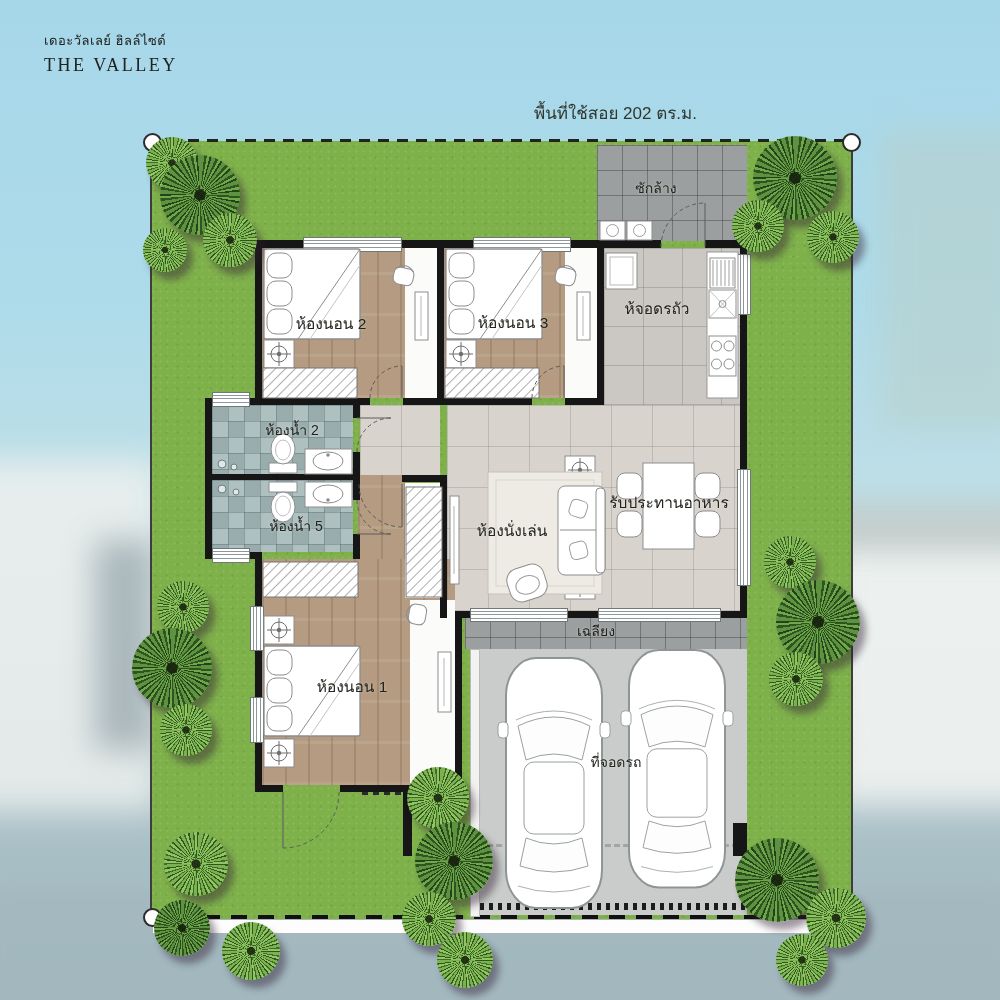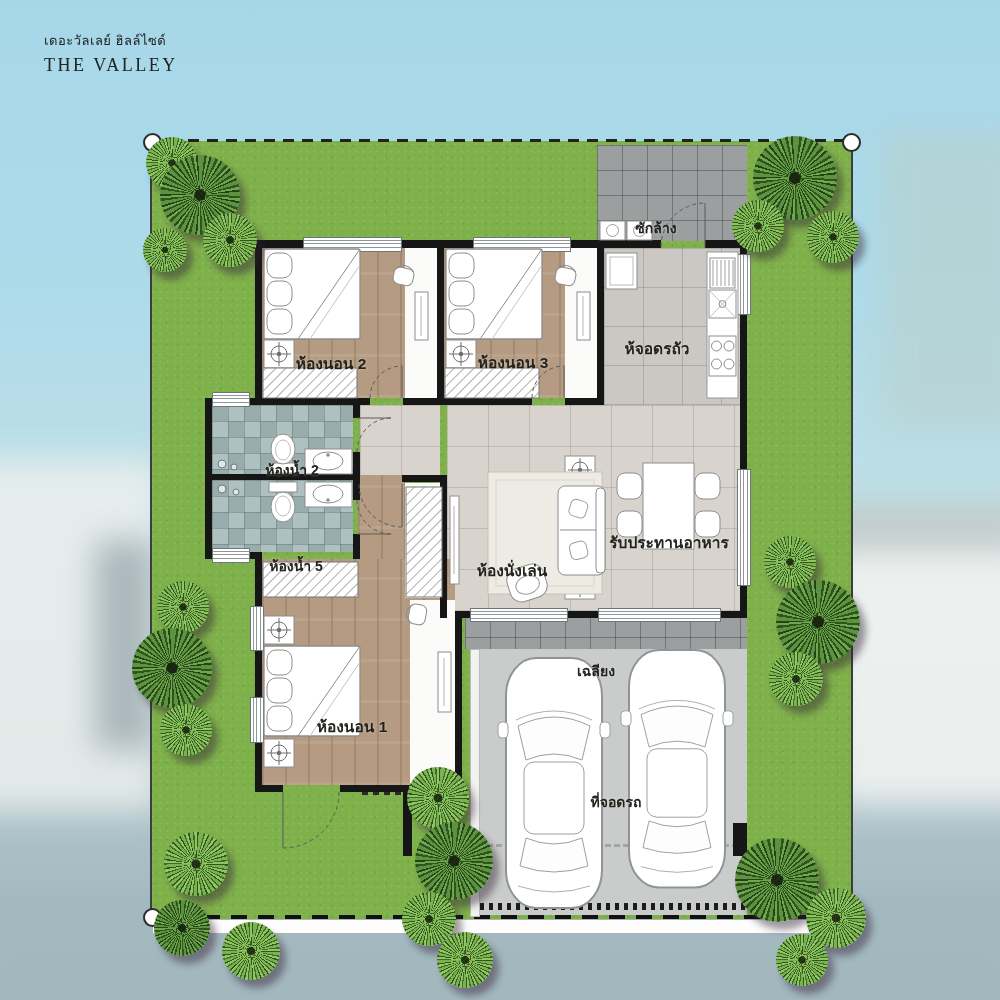--- a/index.html
+++ b/index.html
@@ -45,22 +45,22 @@
   .floor{position:absolute;}
   .wall{position:absolute;background:#161616;}
   .winH{position:absolute;background:linear-gradient(180deg,#fff 0 2px,#8d9699 2px 3px,#fff 3px 5px,#8d9699 5px 6px,#fff 6px 9px,#8d9699 9px 10px,#fff 10px 13px);border:1px solid #6f7779;}
   .winV{position:absolute;background:linear-gradient(90deg,#fff 0 2px,#8d9699 2px 3px,#fff 3px 5px,#8d9699 5px 6px,#fff 6px 9px,#8d9699 9px 10px,#fff 10px 12px);border:1px solid #6f7779;}
   .tree{position:absolute;border-radius:50%;
     background:radial-gradient(circle,rgba(25,38,16,.9) 0 9%,rgba(25,38,16,0) 11%),
       repeating-conic-gradient(from 8deg,#7ab24e 0deg 6deg,#3f6c2d 6deg 9deg,#93c463 9deg 14deg,#2f561f 14deg 17deg);
     box-shadow:6px 8px 7px rgba(48,32,52,.45);}
   .tree.dark{background:radial-gradient(circle,rgba(20,30,12,.9) 0 9%,rgba(20,30,12,0) 11%),
       repeating-conic-gradient(from 0deg,#5d9340 0deg 6deg,#2f541f 6deg 10deg,#6fa84a 10deg 14deg,#24431a 14deg 17deg);}
-  .lbl{position:absolute;transform:translate(-50%,-50%);color:#23231d;font-size:15.5px;font-weight:700;
-    white-space:nowrap;z-index:60;text-shadow:0 0 3px rgba(255,255,255,.45);margin-top:40px;}
+  .lbl{position:absolute;transform:translate(-50%,-50%);color:#23231d;font-size:15.5px;font-weight:400;
+    white-space:nowrap;z-index:60;text-shadow:0 0 3px rgba(255,255,255,.45);}
   .lbl.sm{font-size:14px;}
   
   .brand{position:absolute;left:44px;top:34px;color:#20241f;z-index:70;line-height:1.05;}
   .brand .thai{font-size:13px;letter-spacing:.5px;margin-bottom:8px;}
   .brand .l1{font-family:"Liberation Serif","DejaVu Serif",serif;font-size:18px;letter-spacing:2.5px;}
   .brand .l2{font-family:"Liberation Serif","DejaVu Serif",serif;font-size:31px;letter-spacing:1.5px;}
   .planTitle{position:absolute;left:510px;top:72px;transform:translate(-50%,-50%);z-index:70;
     font-family:"Liberation Serif","DejaVu Serif",serif;font-size:49px;letter-spacing:2px;font-weight:500;}
   .planSub{position:absolute;left:697px;top:112px;transform:translate(-100%,-50%);z-index:70;
     font-size:17px;color:#30372f;}
@@ -365,14 +365,15 @@
   <div class="lbl" style="left:512px;top:530px;">ห้องนั่งเล่น</div>
   <div class="lbl" style="left:669px;top:502px;">รับประทานอาหาร</div>
   <div class="lbl" style="left:352px;top:686px;">ห้องนอน 1</div>
   <div class="lbl sm" style="left:596px;top:631px;">เฉลียง</div>
   <div class="lbl sm" style="left:616px;top:762px;">ที่จอดรถ</div>
 
   <div class="brand">
     <div class="thai">เดอะวัลเลย์ ฮิลล์ไซด์</div>
     <div class="l1">THE VALLEY</div>
   </div>
+  <div class="planSub">พื้นที่ใช้สอย 202 ตร.ม.</div>
 
 </div>
 
 </body></html>

